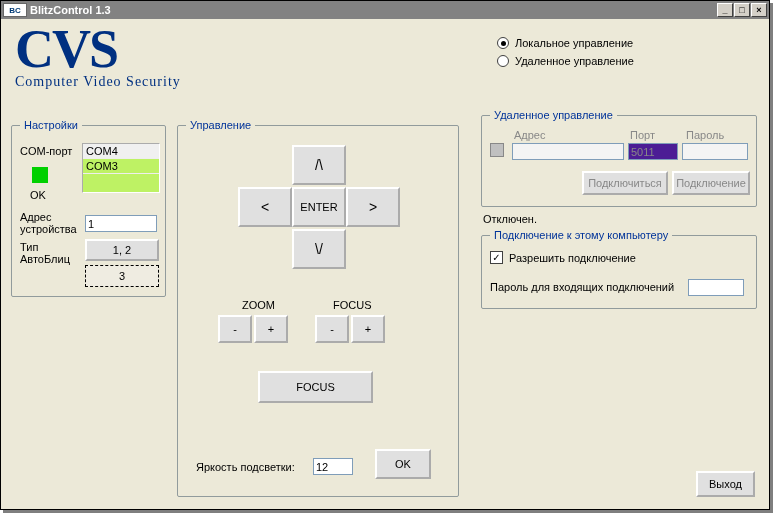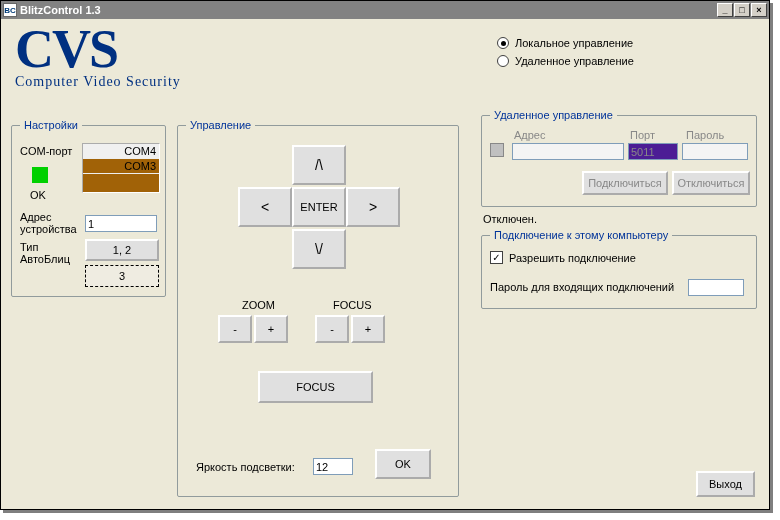--- a/index.html
+++ b/index.html
@@ -2,38 +2,38 @@
 <html><head>
 <meta charset="utf-8">
 <style>
   * { box-sizing: border-box; }
   html, body { margin:0; padding:0; font-family: Tahoma, Arial, sans-serif; font-size:11px; color:#000; }
   body { background:#fff; width:780px; height:520px; }
   
   .window { width:770px; height:510px; margin:0; border:1px solid #000; background:#ece9d8; box-shadow:3px 3px 0 rgba(0,0,0,0.5); }
   .titlebar { height:18px; background:#828282; color:#fff; display:flex; align-items:center; justify-content:space-between; padding:0 2px; font-weight:bold; }
   .titlebar-left { display:flex; align-items:center; gap:3px; }
-  .titlebar-icon { width:14px; height:14px; background:#fff; border:1px solid #666; color:#003a76; font-size:8px; font-weight:bold; display:flex; align-items:center; justify-content:center; }
+  .titlebar-icon { width:24px; height:14px; background:#fff; border:1px solid #666; color:#003a76; font-size:8px; font-weight:bold; display:flex; align-items:center; justify-content:center; }
   .titlebuttons { display:flex; gap:1px; }
   .titlebtn { width:16px; height:14px; background:#d4d0c8; border:1px solid #fff; border-right-color:#404040; border-bottom-color:#404040; display:flex; align-items:center; justify-content:center; font-size:9px; font-family:Arial; cursor:default; color:#000; }
   .client { position:relative; width:100%; height:calc(100% - 18px); }
   
   .logo { position:absolute; left:14px; top:6px; width:250px; height:78px; }
   .logo-big { font-family:"Times New Roman",serif; font-size:54px; font-weight:bold; color:#003081; letter-spacing:-2px; line-height:0.9; }
   .logo-sub { font-family:"Times New Roman",serif; font-size:14px; color:#003081; letter-spacing:1px; }
   
   fieldset { position:absolute; border:1px solid #919b9c; border-radius:2px; padding:6px 8px 8px 8px; margin:0; }
   legend { padding:0 4px; color:#003399; font-size:11px; }
   
   .btn { background:#e0e0e0; border:2px outset #fff; font-size:11px; display:inline-flex; align-items:center; justify-content:center; cursor:default; user-select:none; }
   .input { border:1px solid #7f9db9; background:#fff; font-size:11px; padding:1px 2px; height:17px; }
   
   #settings { left:10px; top:100px; width:155px; height:178px; }
   #comport-label { position:absolute; left:8px; top:14px; }
-  #comport-list { position:absolute; left:70px; top:12px; width:78px; height:50px; background:#a16207; border:1px inset #fff; overflow:hidden;text-align:right; }
+  #comport-list { position:absolute; left:70px; top:12px; width:78px; height:50px; background:#bef264; border:1px inset #fff; overflow:hidden; }
   #comport-list div { padding:1px 3px; border-bottom:1px solid #eee; cursor:default;}
   #comport-list div.sel { background:#f0f0f0; }
   #status-square { position:absolute; left:20px; top:36px; width:16px; height:16px; background:#00d000; }
   #status-text { position:absolute; left:18px; top:58px; }
   #devaddr-label { position:absolute; left:8px; top:80px; width:60px; }
   #devaddr-input { position:absolute; left:73px; top:84px; width:72px; }
   #abtype-label { position:absolute; left:8px; top:110px; width:60px; }
   #abtype-btn12 { position:absolute; left:73px; top:108px; width:74px; height:22px; }
   #abtype-btn3  { position:absolute; left:73px; top:134px; width:74px; height:22px; border:1px dashed #000; background:#efece1; }
   
@@ -158,21 +158,21 @@
     <fieldset id="remote">
       <legend>Удаленное управление</legend>
       <span class="lbl-addr">Адрес</span>
       <span class="lbl-port">Порт</span>
       <span class="lbl-pass">Пароль</span>
       <div id="remote-sq"></div>
       <input id="remote-addr" class="input" value="" style="">
       <input id="remote-port" class="input" value="5011" style="">
       <input id="remote-pass" class="input" value="" style="">
       <div id="remote-connect" class="btn">Подключиться</div>
-      <div id="remote-disconnect" class="btn">Отключиться</div>
+      <div id="remote-disconnect" class="btn">Подключение</div>
     </fieldset>
     <span id="remote-status">Отключен.</span>
 
     <fieldset id="inbound">
       <legend>Подключение к этому компьютеру</legend>
       <div id="allow-row">
         <span class="chk">✓</span>
         <span>Разрешить подключение</span>
       </div>
       <span id="inbound-pass-label">Пароль для входящих подключений</span>

